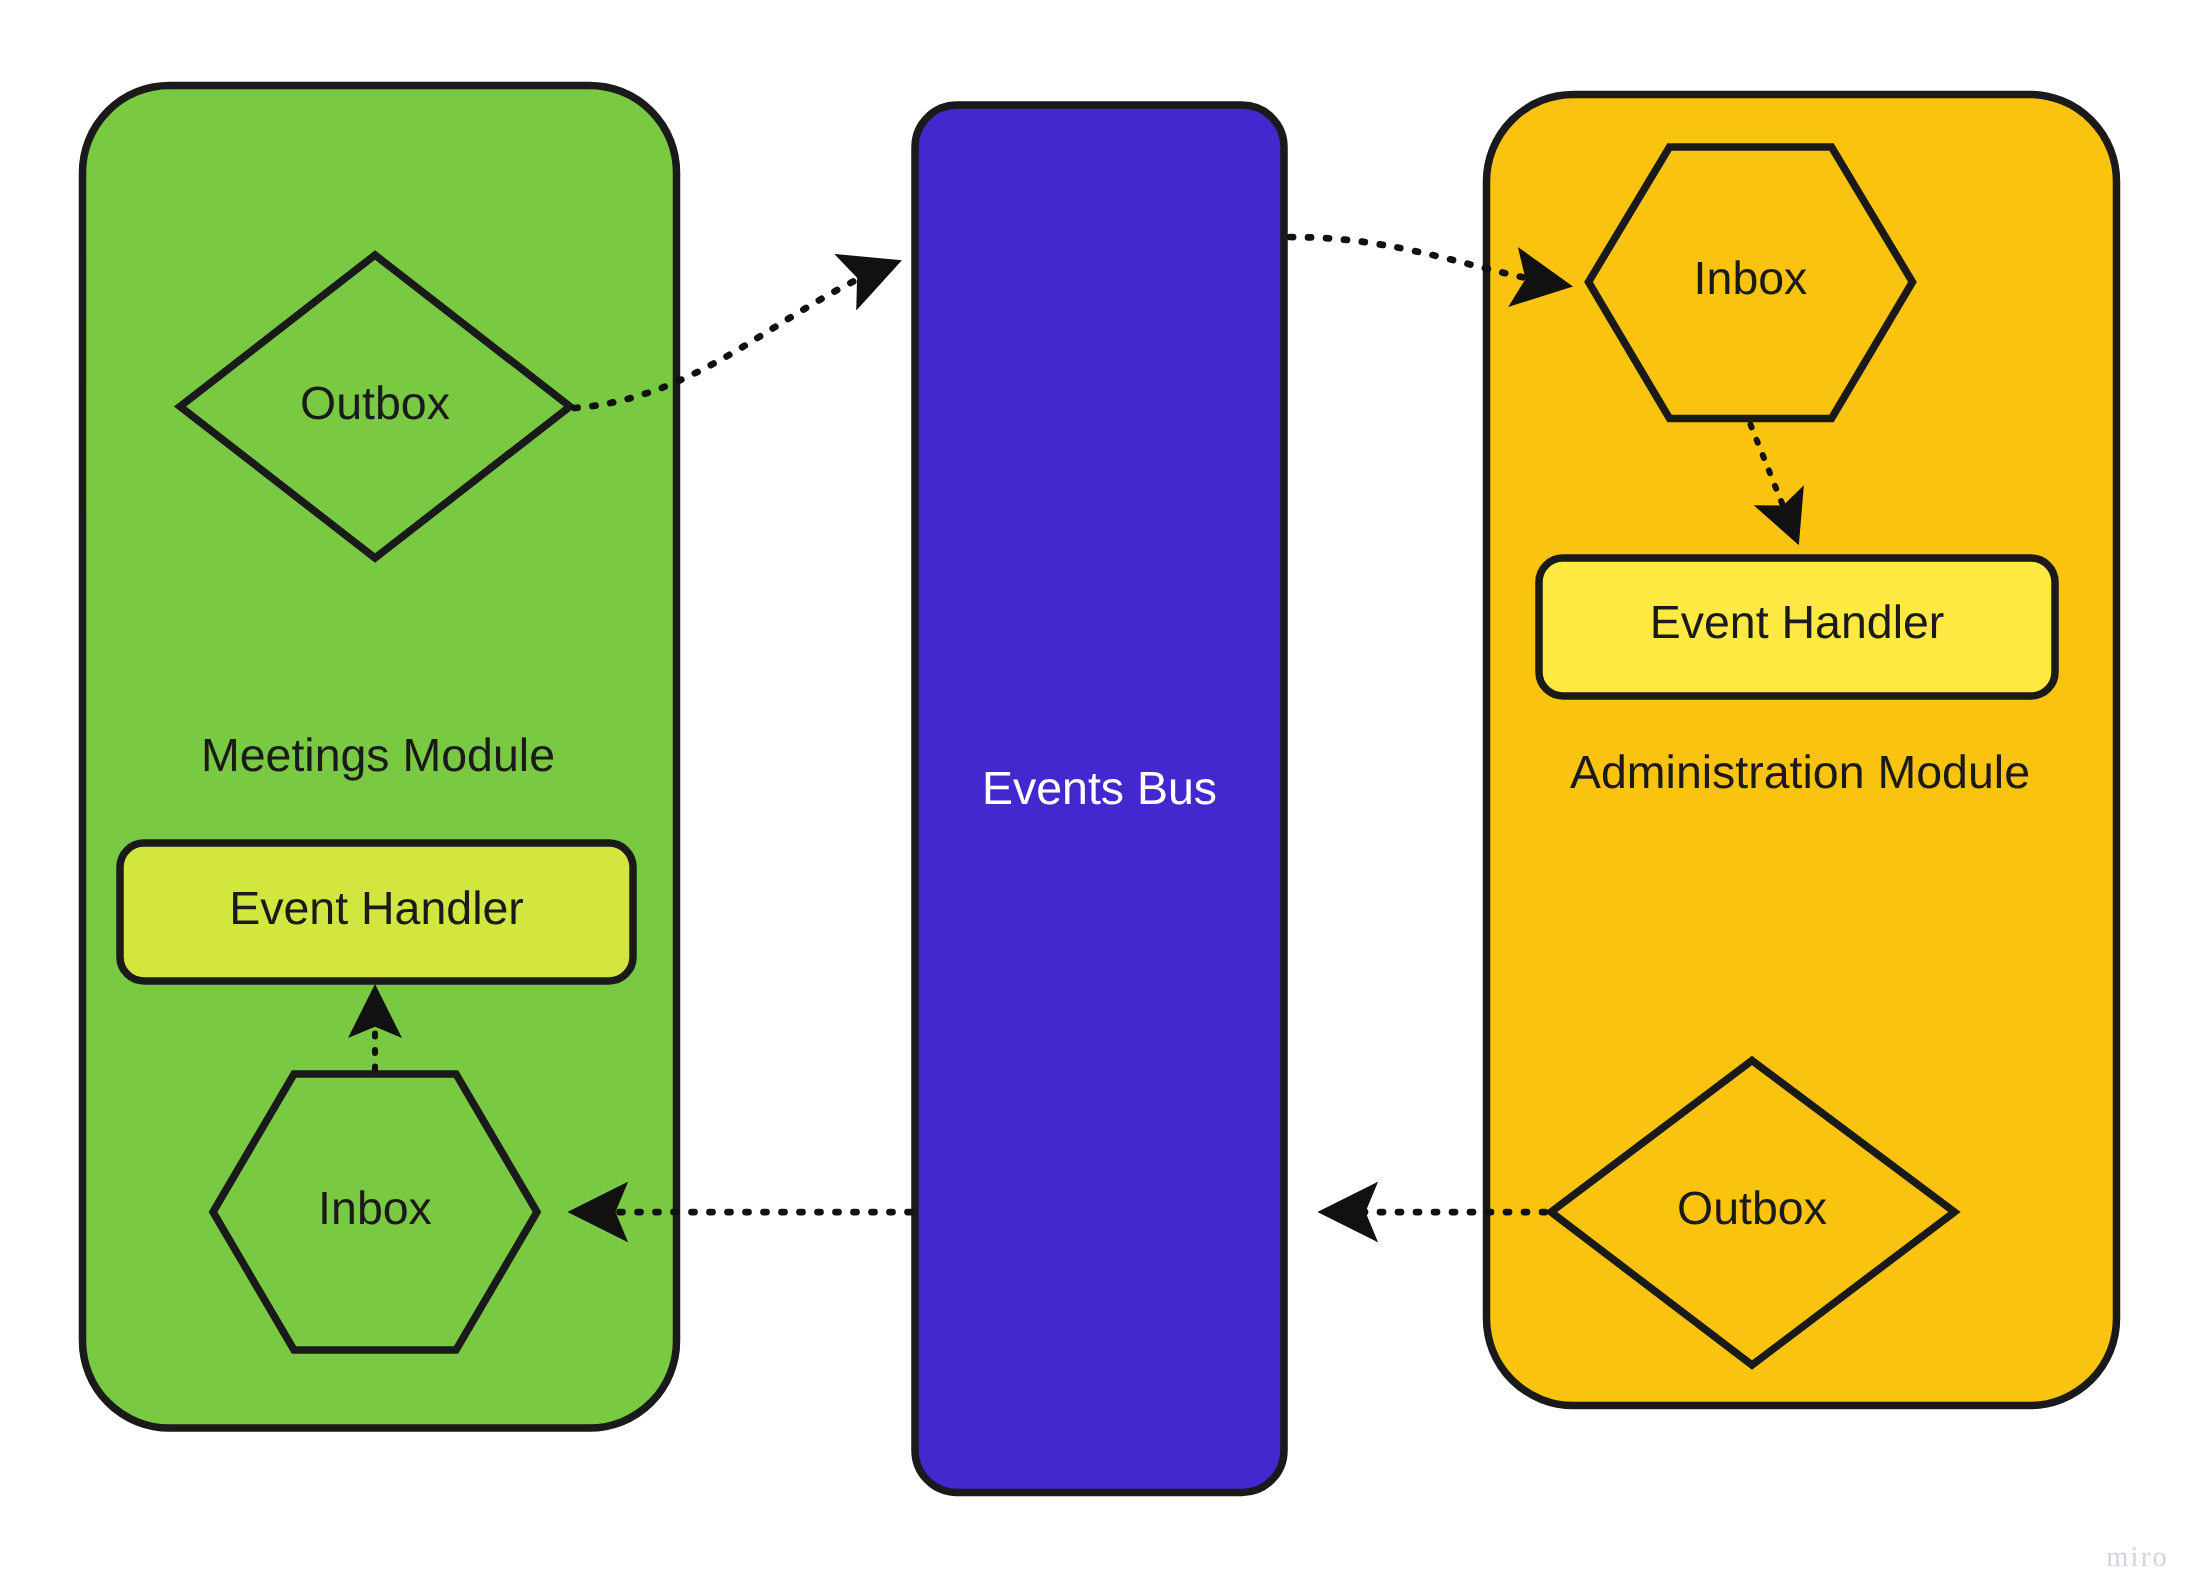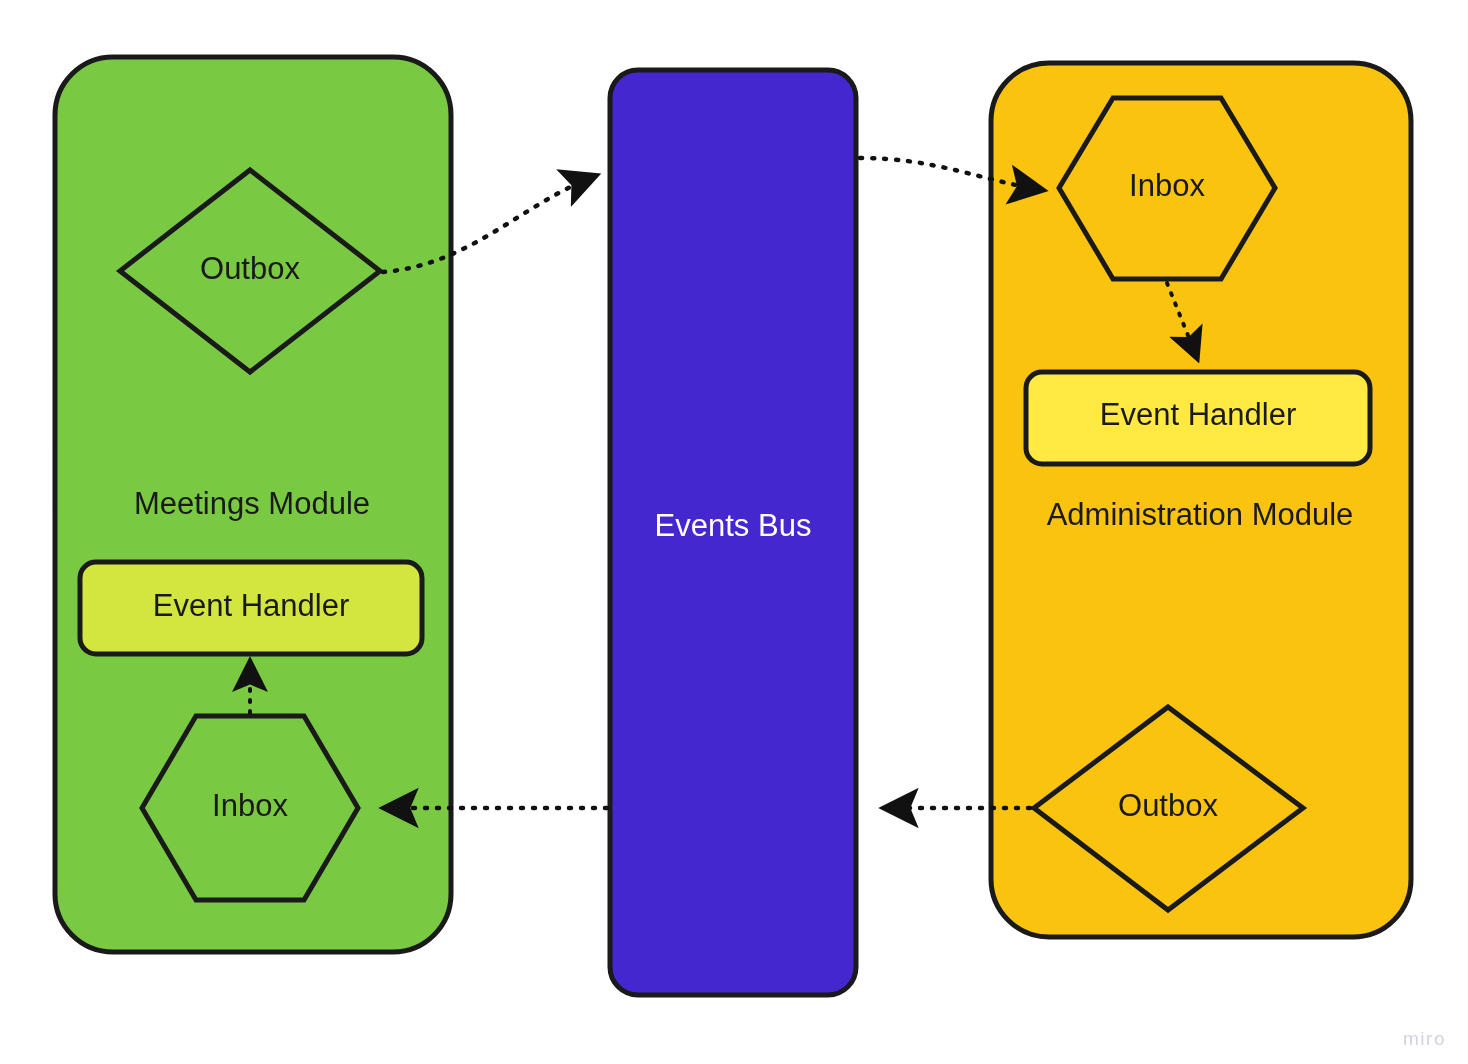--- a/index.html
+++ b/index.html
@@ -42,21 +42,21 @@
     font-family: "Liberation Sans", sans-serif;
     font-size: 31px;
     fill: #ffffff;
     text-anchor: middle;
     dominant-baseline: middle;
   }
   .watermark {
     position: absolute;
     right: 22px;
     bottom: 14px;
-    font-family: Liberation Sans, sans-serif;
+    font-family: Liberation Serif, serif;
     font-size: 19px;
     letter-spacing: 1.5px;
     color: #d2d2e0;
     user-select: none;
     text-align: center;
   }
 </style>
 </head>
 <body>
 

